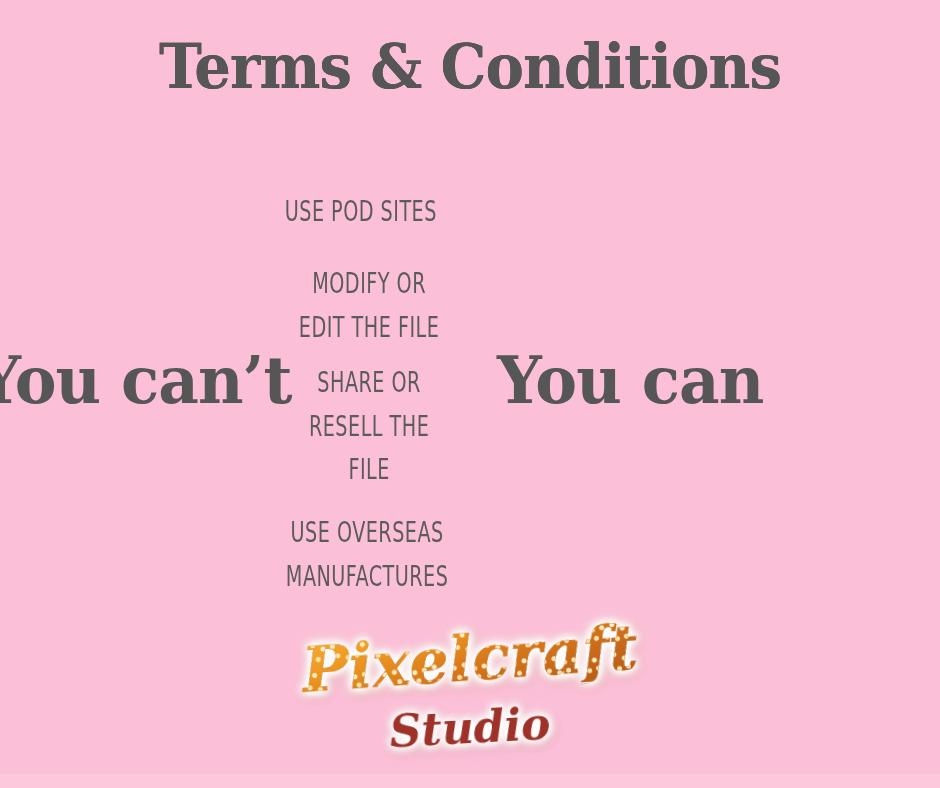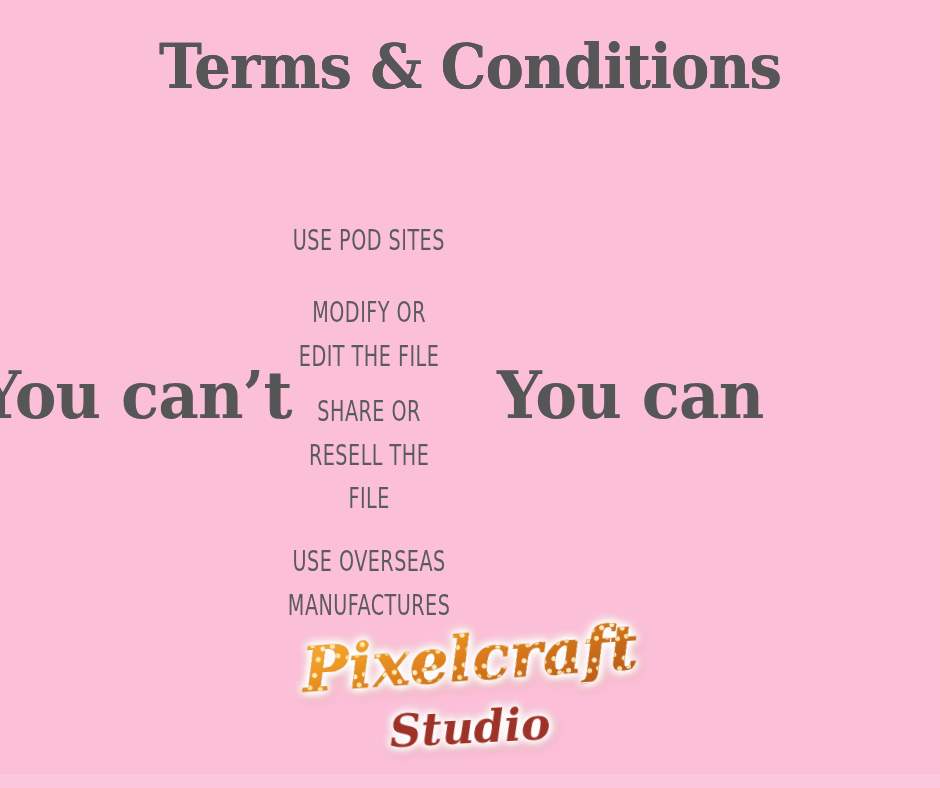--- a/index.html
+++ b/index.html
@@ -74,25 +74,25 @@
     transform: scaleX(0.95);
     text-align: center;
     margin: 0;
     padding: 0;
     white-space: nowrap;
   }
   .col-heading.left  { margin-left: -32px; }
   .col-heading.right { margin-left: 20px; }
 
   .items {
-    margin-top: 53px;
+    margin-top: 24px;
     width: 100%;
     display: flex;
     flex-direction: column;
-    align-items: center;
+    align-items: flex-start;
   }
 
   .item {
     font-family: "DejaVu Sans Condensed", "Liberation Sans Narrow", "Liberation Sans", sans-serif;
     font-size: 26px;
     line-height: 1.52;
     letter-spacing: 0.6px;
     color: #5b5b5b;
     text-align: center;
     text-transform: uppercase;

